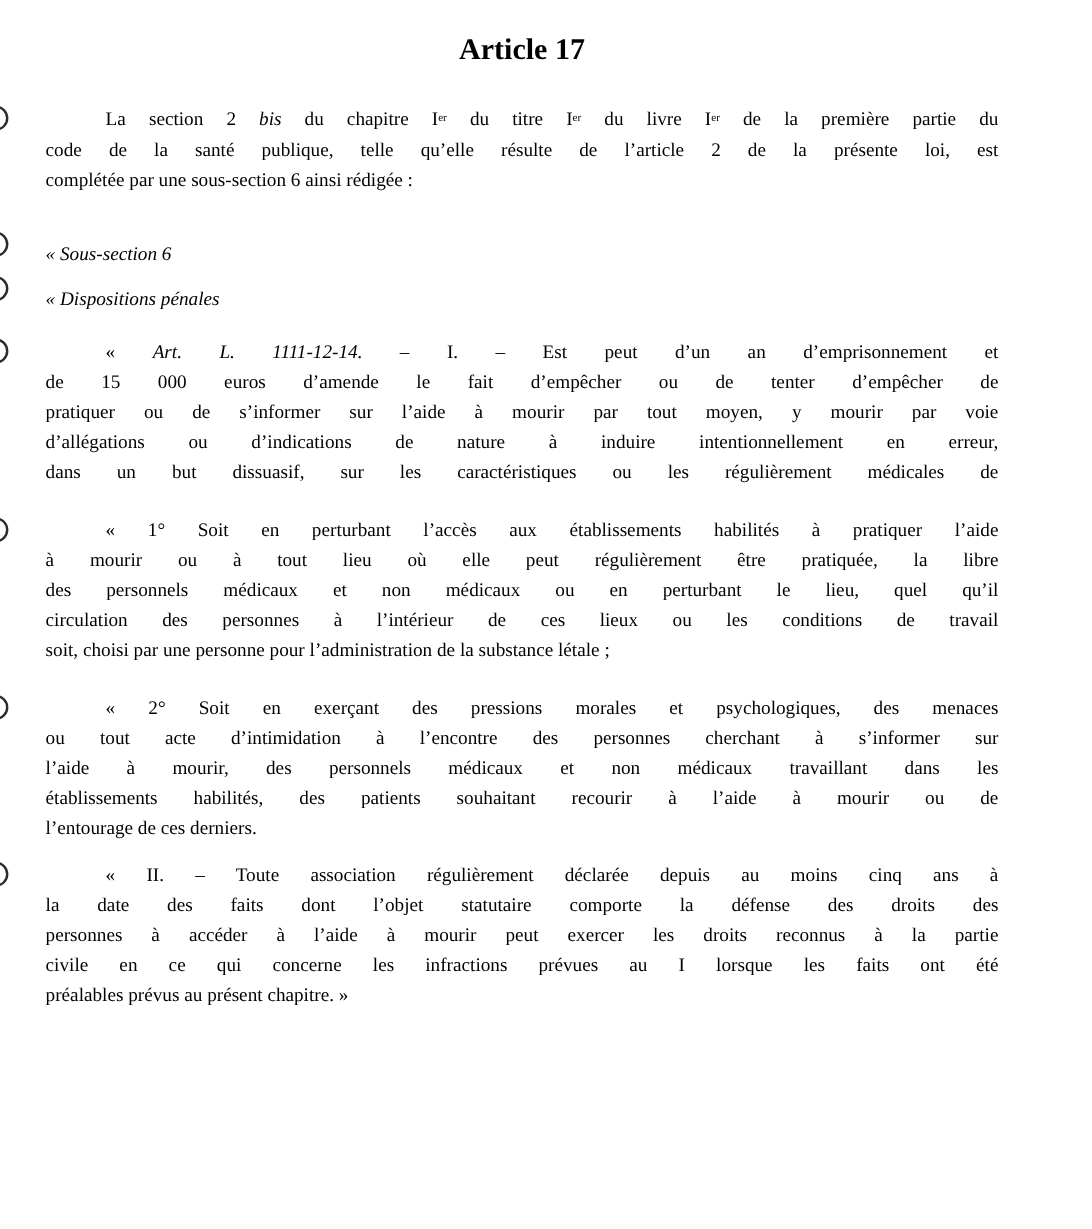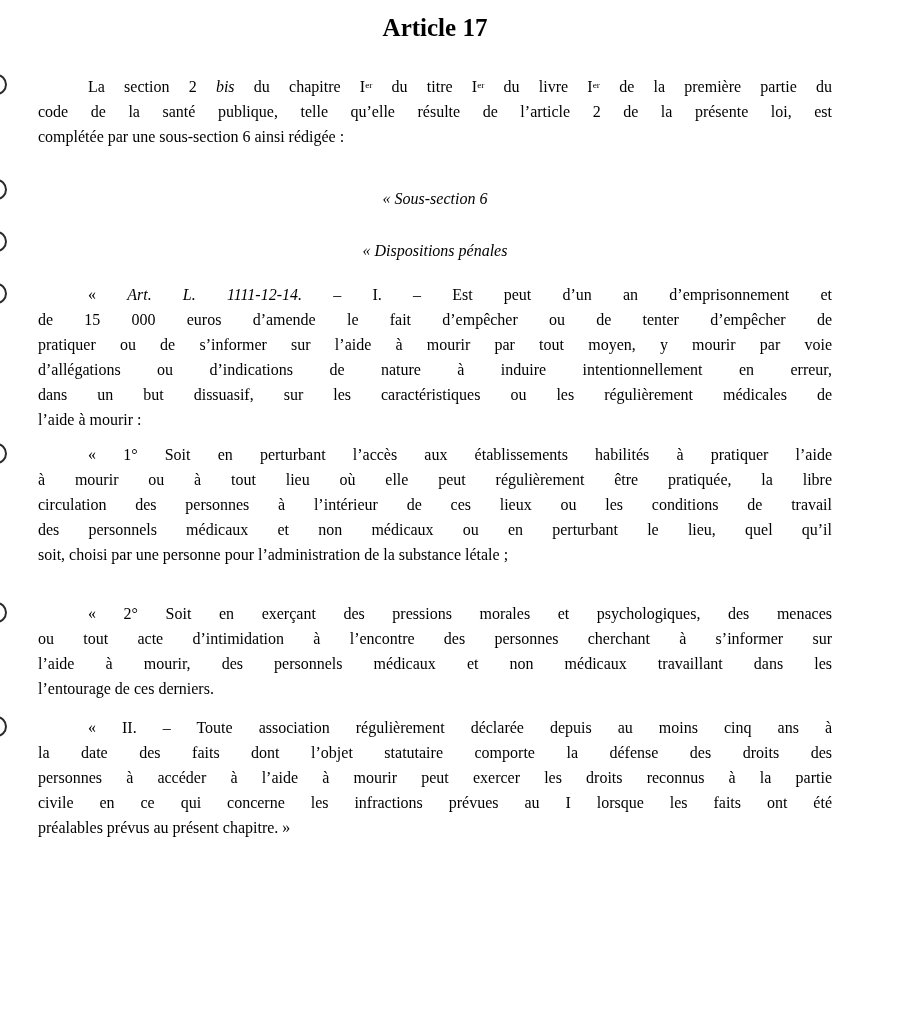--- a/index.html
+++ b/index.html
@@ -14,55 +14,55 @@
     width: 910px; height: 1024px;
     background: #ffffff;
     overflow: hidden;
   }
   .doc {
     position: absolute;
     left: 38px; top: 0;
     width: 794px;
   }
   .title {
-    margin: 0; padding-top: 14px;
+    margin: 0; padding-top: 28px;
     font-size: 25px; line-height: 28px;
     font-weight: bold;
     text-align: center;
   }
   .para {
     position: relative;
     font-size: 16px;
     line-height: 25px;
     letter-spacing: 0;
   }
   .para.body .line { text-align: justify; text-align-last: justify; }
   .para.body .line.last { text-align-last: left; }
   .para.body .line.first { text-indent: 50px; }
-  .para.heading { font-style: italic; text-align: center; }
+  .para.heading { font-style: italic; }
   .it  { font-style: italic; }
   .sup { font-size: 0.58em; vertical-align: 0.38em; }
   
   .marker {
     position: absolute;
     left: -52px; top: 1px;
     width: 21px; height: 21px;
     border: 2.5px solid #2b2b2b;
     border-radius: 50%;
     box-sizing: border-box;
     background: transparent;
   }
   .para.heading .marker { top: -7px; }
   
   [data-name="para-intro"]                    { margin-top: 31px; }
   [data-name="heading-sous-section-6"]        { margin-top: 37px; }
-  [data-name="heading-dispositions-penales"]  { margin-top: 27px; }
+  [data-name="heading-dispositions-penales"]  { margin-top: 12px; }
   [data-name="para-art-l-1111-12-14"]         { margin-top: 19px; }
-  [data-name="para-1"]                        { margin-top: 10px; }
-  [data-name="para-2"]                        { margin-top: 34px; }
+  [data-name="para-1"]                        { margin-top: 24px; }
+  [data-name="para-2"]                        { margin-top: 23px; }
   [data-name="para-ii"]                       { margin-top: 14px; }
 </style>
 </head>
 <body>
 
 <div class="page" data-name="document-page">
   <div class="doc" data-name="document-body">
     <h1 class="title" data-name="article-title">Article 17</h1>
     <div id="paragraphs" data-name="article-paragraphs">
         <div class="para body" data-name="para-intro">
@@ -79,35 +79,35 @@
           <span class="marker" data-name="alinea-circle-icon"></span>
           <div class="line first last" data-name="text-line"><span>«&nbsp;Dispositions pénales</span></div>
         </div>
         <div class="para body" data-name="para-art-l-1111-12-14">
           <span class="marker" data-name="alinea-circle-icon"></span>
           <div class="line first" data-name="text-line"><span>«&nbsp;</span><span class="it">Art. L. 1111-12-14.</span><span> – I. – Est peut d’un an d’emprisonnement et</span></div>
           <div class="line" data-name="text-line"><span>de 15&nbsp;000 euros d’amende le fait d’empêcher ou de tenter d’empêcher de</span></div>
           <div class="line" data-name="text-line"><span>pratiquer ou de s’informer sur l’aide à mourir par tout moyen, y mourir par voie</span></div>
           <div class="line" data-name="text-line"><span>d’allégations ou d’indications de nature à induire intentionnellement en erreur,</span></div>
           <div class="line" data-name="text-line"><span>dans un but dissuasif, sur les caractéristiques ou les régulièrement médicales de</span></div>
-          <div class="line last" data-name="text-line"><span>l’aide à mourir&nbsp;:</span></div>
         </div>
         <div class="para body" data-name="para-1">
           <span class="marker" data-name="alinea-circle-icon"></span>
           <div class="line first" data-name="text-line"><span>«&nbsp;1° Soit en perturbant l’accès aux établissements habilités à pratiquer l’aide</span></div>
           <div class="line" data-name="text-line"><span>à mourir ou à tout lieu où elle peut régulièrement être pratiquée, la libre</span></div>
+          <div class="line" data-name="text-line"><span>des personnels médicaux et non médicaux ou en perturbant le lieu, quel qu’il</span></div>
           <div class="line" data-name="text-line"><span>circulation des personnes à l’intérieur de ces lieux ou les conditions de travail</span></div>
-          <div class="line" data-name="text-line"><span>des personnels médicaux et non médicaux ou en perturbant le lieu, quel qu’il</span></div>
           <div class="line last" data-name="text-line"><span>soit, choisi par une personne pour l’administration de la substance létale&nbsp;;</span></div>
         </div>
         <div class="para body" data-name="para-2">
           <span class="marker" data-name="alinea-circle-icon"></span>
           <div class="line first" data-name="text-line"><span>«&nbsp;2° Soit en exerçant des pressions morales et psychologiques, des menaces</span></div>
           <div class="line" data-name="text-line"><span>ou tout acte d’intimidation à l’encontre des personnes cherchant à s’informer sur</span></div>
           <div class="line" data-name="text-line"><span>l’aide à mourir, des personnels médicaux et non médicaux travaillant dans les</span></div>
+          <div class="line" data-name="text-line"><span>établissements habilités, des patients souhaitant recourir à l’aide à mourir ou de</span></div>
           <div class="line last" data-name="text-line"><span>l’entourage de ces derniers.</span></div>
         </div>
         <div class="para body" data-name="para-ii">
           <span class="marker" data-name="alinea-circle-icon"></span>
           <div class="line first" data-name="text-line"><span>«&nbsp;II. – Toute association régulièrement déclarée depuis au moins cinq ans à</span></div>
           <div class="line" data-name="text-line"><span>la date des faits dont l’objet statutaire comporte la défense des droits des</span></div>
           <div class="line" data-name="text-line"><span>personnes à accéder à l’aide à mourir peut exercer les droits reconnus à la partie</span></div>
           <div class="line" data-name="text-line"><span>civile en ce qui concerne les infractions prévues au I lorsque les faits ont été</span></div>
           <div class="line last" data-name="text-line"><span>préalables prévus au présent chapitre.&nbsp;»</span></div>
         </div>

